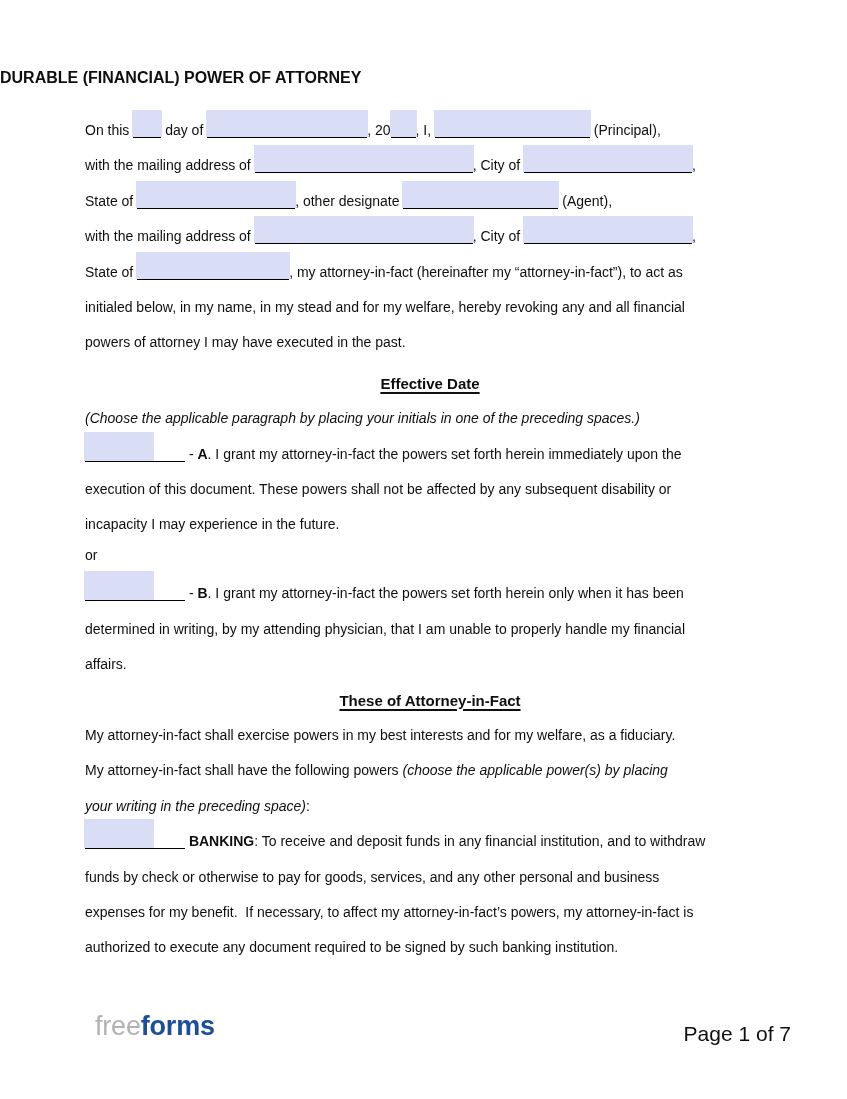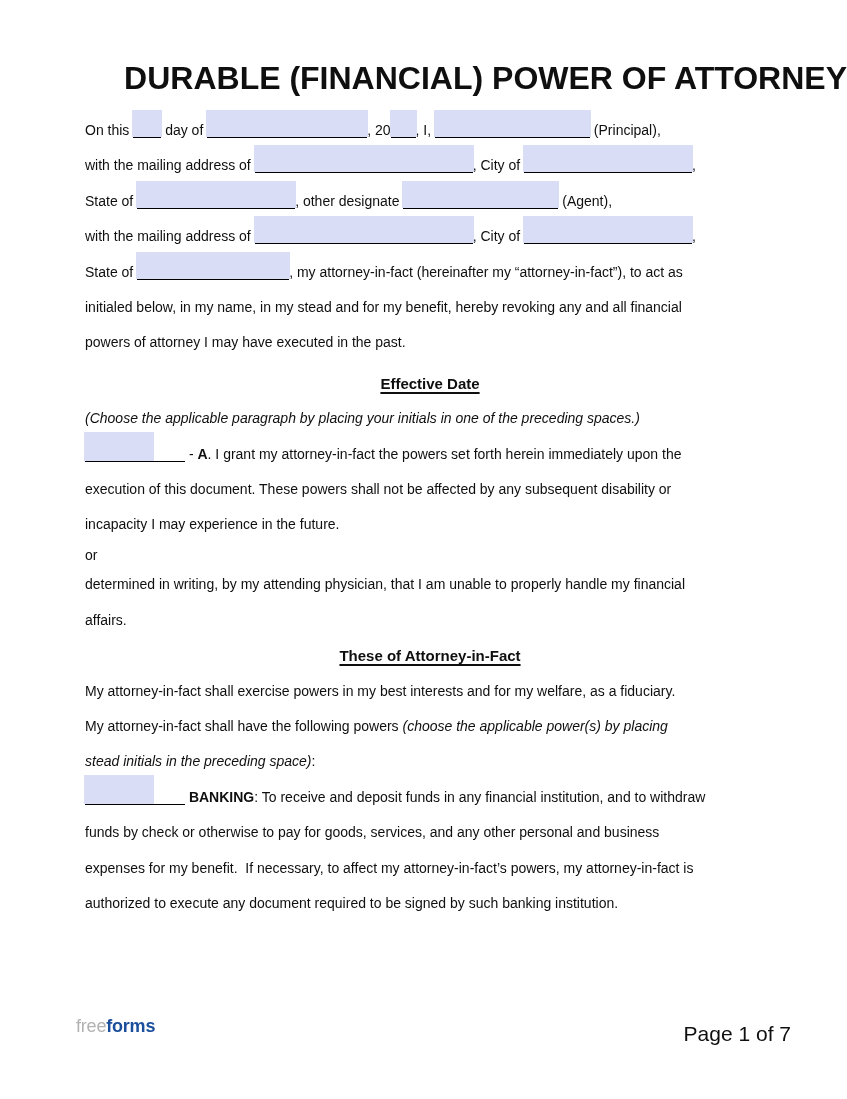--- a/index.html
+++ b/index.html
@@ -6,22 +6,22 @@
   .page{
     position:relative;
     width:847px;height:1099px;
     background:#ffffff;
     font-family:"Liberation Sans", sans-serif;
     color:#0f0f0f;
     overflow:hidden;
   }
   .doc-title{
     position:absolute;top:64px;left:0;right:0;
-    text-align:right;
-    font-size:32px;font-weight:bold;line-height:28px;
+    text-align:left;
+    font-size:16px;font-weight:bold;line-height:28px;
     white-space:pre;
   }
   .content{
     position:absolute;left:85px;top:113px;width:690px;
     font-size:14px;line-height:35.4px;
   }
   .ln{white-space:pre;}
   .b{font-weight:bold;}
   .it{font-style:italic;}
   .heading{
@@ -42,22 +42,22 @@
     height:14px;margin-bottom:-3px;
     border-bottom:1.5px solid #000;
     vertical-align:baseline;
   }
   .blank::before{
     content:"";position:absolute;left:-1px;right:-1px;bottom:0;
     height:27px;background:#d9ddf5;
   }
   .blank.init::before{right:auto;width:70px;height:29px;}
   .footer-logo{
-    position:absolute;left:76px;top:1014px;
-    font-size:18px;line-height:24px;letter-spacing:-0.2px;white-space:pre;
+    position:absolute;left:95px;top:1014px;
+    font-size:27px;line-height:24px;letter-spacing:-0.2px;white-space:pre;
   }
   .logo-free{color:#b2b2b2;font-weight:400;}
   .logo-forms{color:#1b4e9b;font-weight:700;}
   .page-indicator{
     position:absolute;right:56px;top:1024px;
     font-size:21px;line-height:20px;white-space:pre;
   }
 </style>
 </head>
 <body>
@@ -71,48 +71,49 @@
     <div class="ln"><span>On this </span><span class="blank" style="width:28px"></span><span> day of </span><span class="blank" style="width:160px"></span><span>, 20</span><span class="blank" style="width:25px"></span><span>, I, </span><span class="blank" style="width:155px"></span><span> (Principal),</span></div>
 
     <div class="ln"><span>with the mailing address of </span><span class="blank" style="width:218px"></span><span>, City of </span><span class="blank" style="width:168px"></span><span>,</span></div>
 
     <div class="ln"><span>State of </span><span class="blank" style="width:158px"></span><span>, other designate </span><span class="blank" style="width:155px"></span><span> (Agent),</span></div>
 
     <div class="ln"><span>with the mailing address of </span><span class="blank" style="width:218px"></span><span>, City of </span><span class="blank" style="width:168px"></span><span>,</span></div>
 
     <div class="ln"><span>State of </span><span class="blank" style="width:152px"></span><span>, my attorney-in-fact (hereinafter my “attorney-in-fact”), to act as</span></div>
 
-    <div class="ln"><span>initialed below, in my name, in my stead and for my benefit, hereby revoking any and all financial</span></div>
+    <div class="ln"><span>initialed below, in my name, in my stead and for my welfare, hereby revoking any and all financial</span></div>
 
     <div class="ln"><span>powers of attorney I may have executed in the past.</span></div>
 
     <div class="heading h-effective"><span class="hd-txt">Effective Date</span></div>
 
     <div class="ln it"><span>(Choose the applicable paragraph by placing your initials in one of the preceding spaces.)</span></div>
 
     <div class="ln"><span class="blank init" style="width:100px"></span><span> - </span><span class="b">A</span><span>. I grant my attorney-in-fact the powers set forth herein immediately upon the</span></div>
 
     <div class="ln"><span>execution of this document. These powers shall not be affected by any subsequent disability or</span></div>
 
     <div class="ln"><span>incapacity I may experience in the future.</span></div>
 
     <div class="ln ln-or"><span>or</span></div>
 
+    <div class="ln ln-b1"><span class="blank init" style="width:100px"></span><span> - </span><span class="b">B</span><span>. I grant my attorney-in-fact the powers set forth herein only when it has been</span></div>
 
     <div class="ln"><span>determined in writing, by my attending physician, that I am unable to properly handle my financial</span></div>
 
     <div class="ln"><span>affairs.</span></div>
 
     <div class="heading"><span class="hd-txt">These of Attorney-in-Fact</span></div>
 
     <div class="ln"><span>My attorney-in-fact shall exercise powers in my best interests and for my welfare, as a fiduciary.</span></div>
 
     <div class="ln"><span>My attorney-in-fact shall have the following powers </span><span class="it">(choose the applicable power(s) by placing</span></div>
 
-    <div class="ln"><span class="it">stead initials in the preceding space)</span><span>:</span></div>
+    <div class="ln"><span class="it">your writing in the preceding space)</span><span>:</span></div>
 
     <div class="ln"><span class="blank init" style="width:100px"></span><span> </span><span class="b">BANKING</span><span>: To receive and deposit funds in any financial institution, and to withdraw</span></div>
 
     <div class="ln"><span>funds by check or otherwise to pay for goods, services, and any other personal and business</span></div>
 
     <div class="ln"><span>expenses for my benefit.  If necessary, to affect my attorney-in-fact’s powers, my attorney-in-fact is</span></div>
 
     <div class="ln"><span>authorized to execute any document required to be signed by such banking institution.</span></div>
 
   </div>

